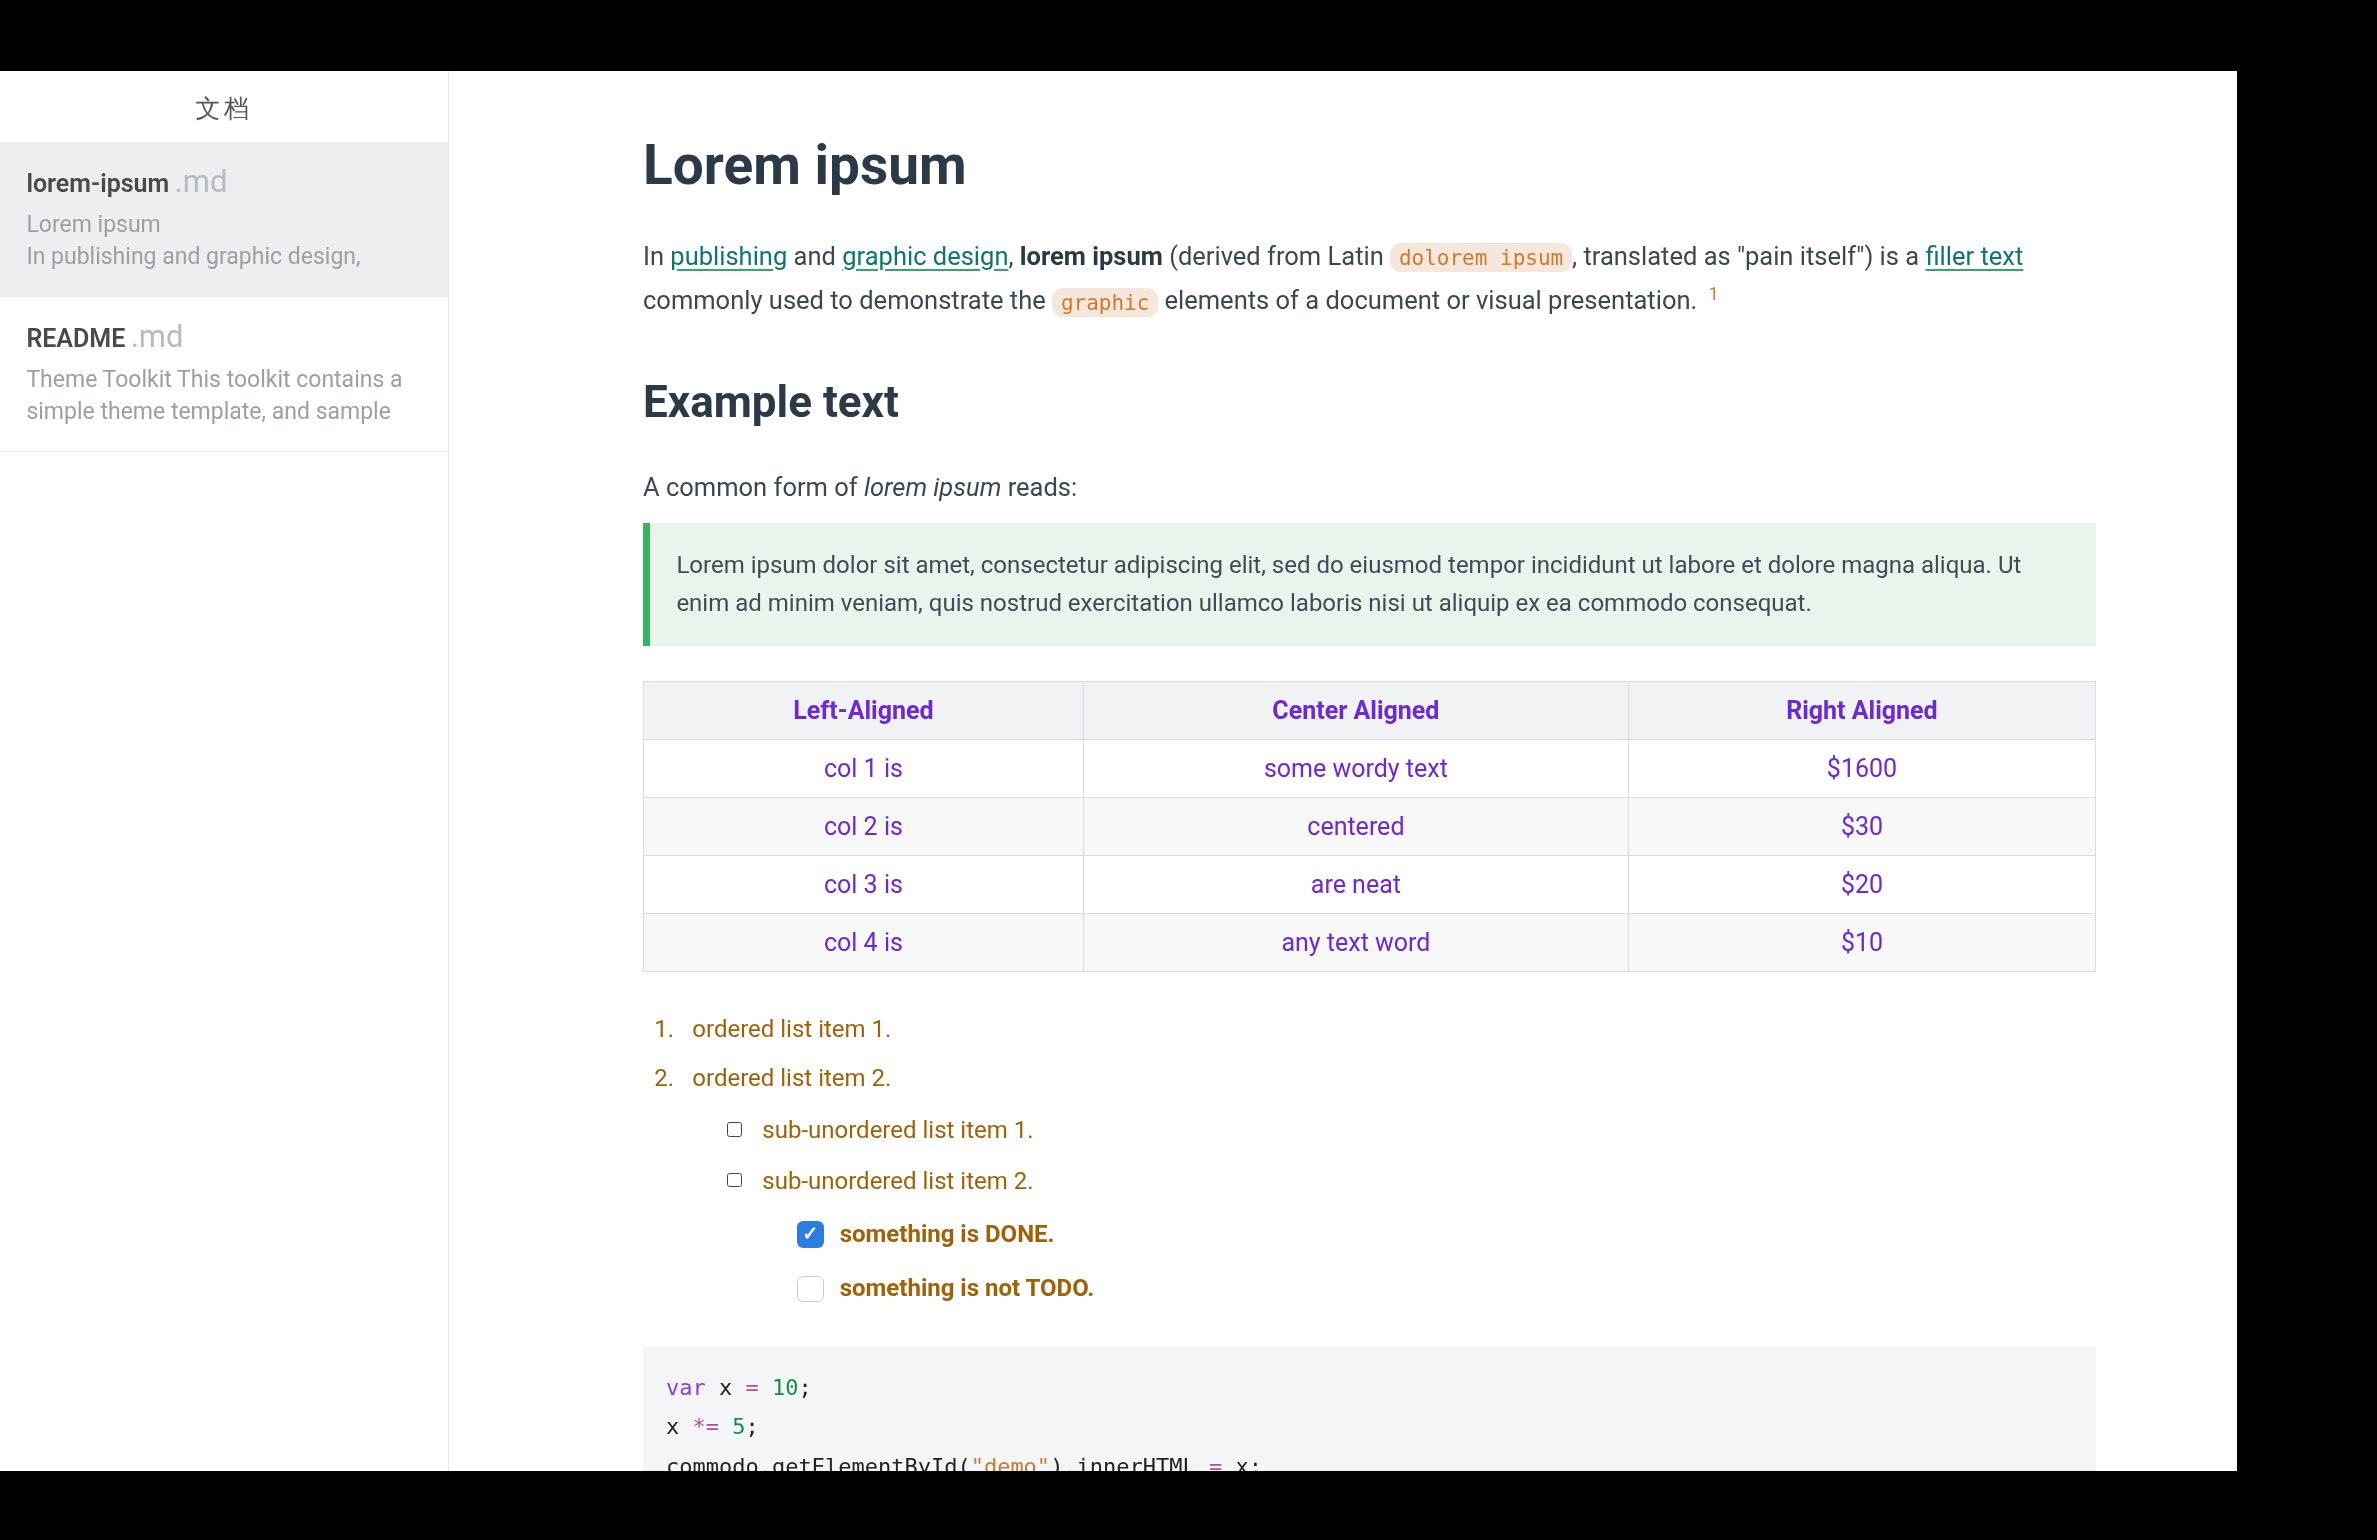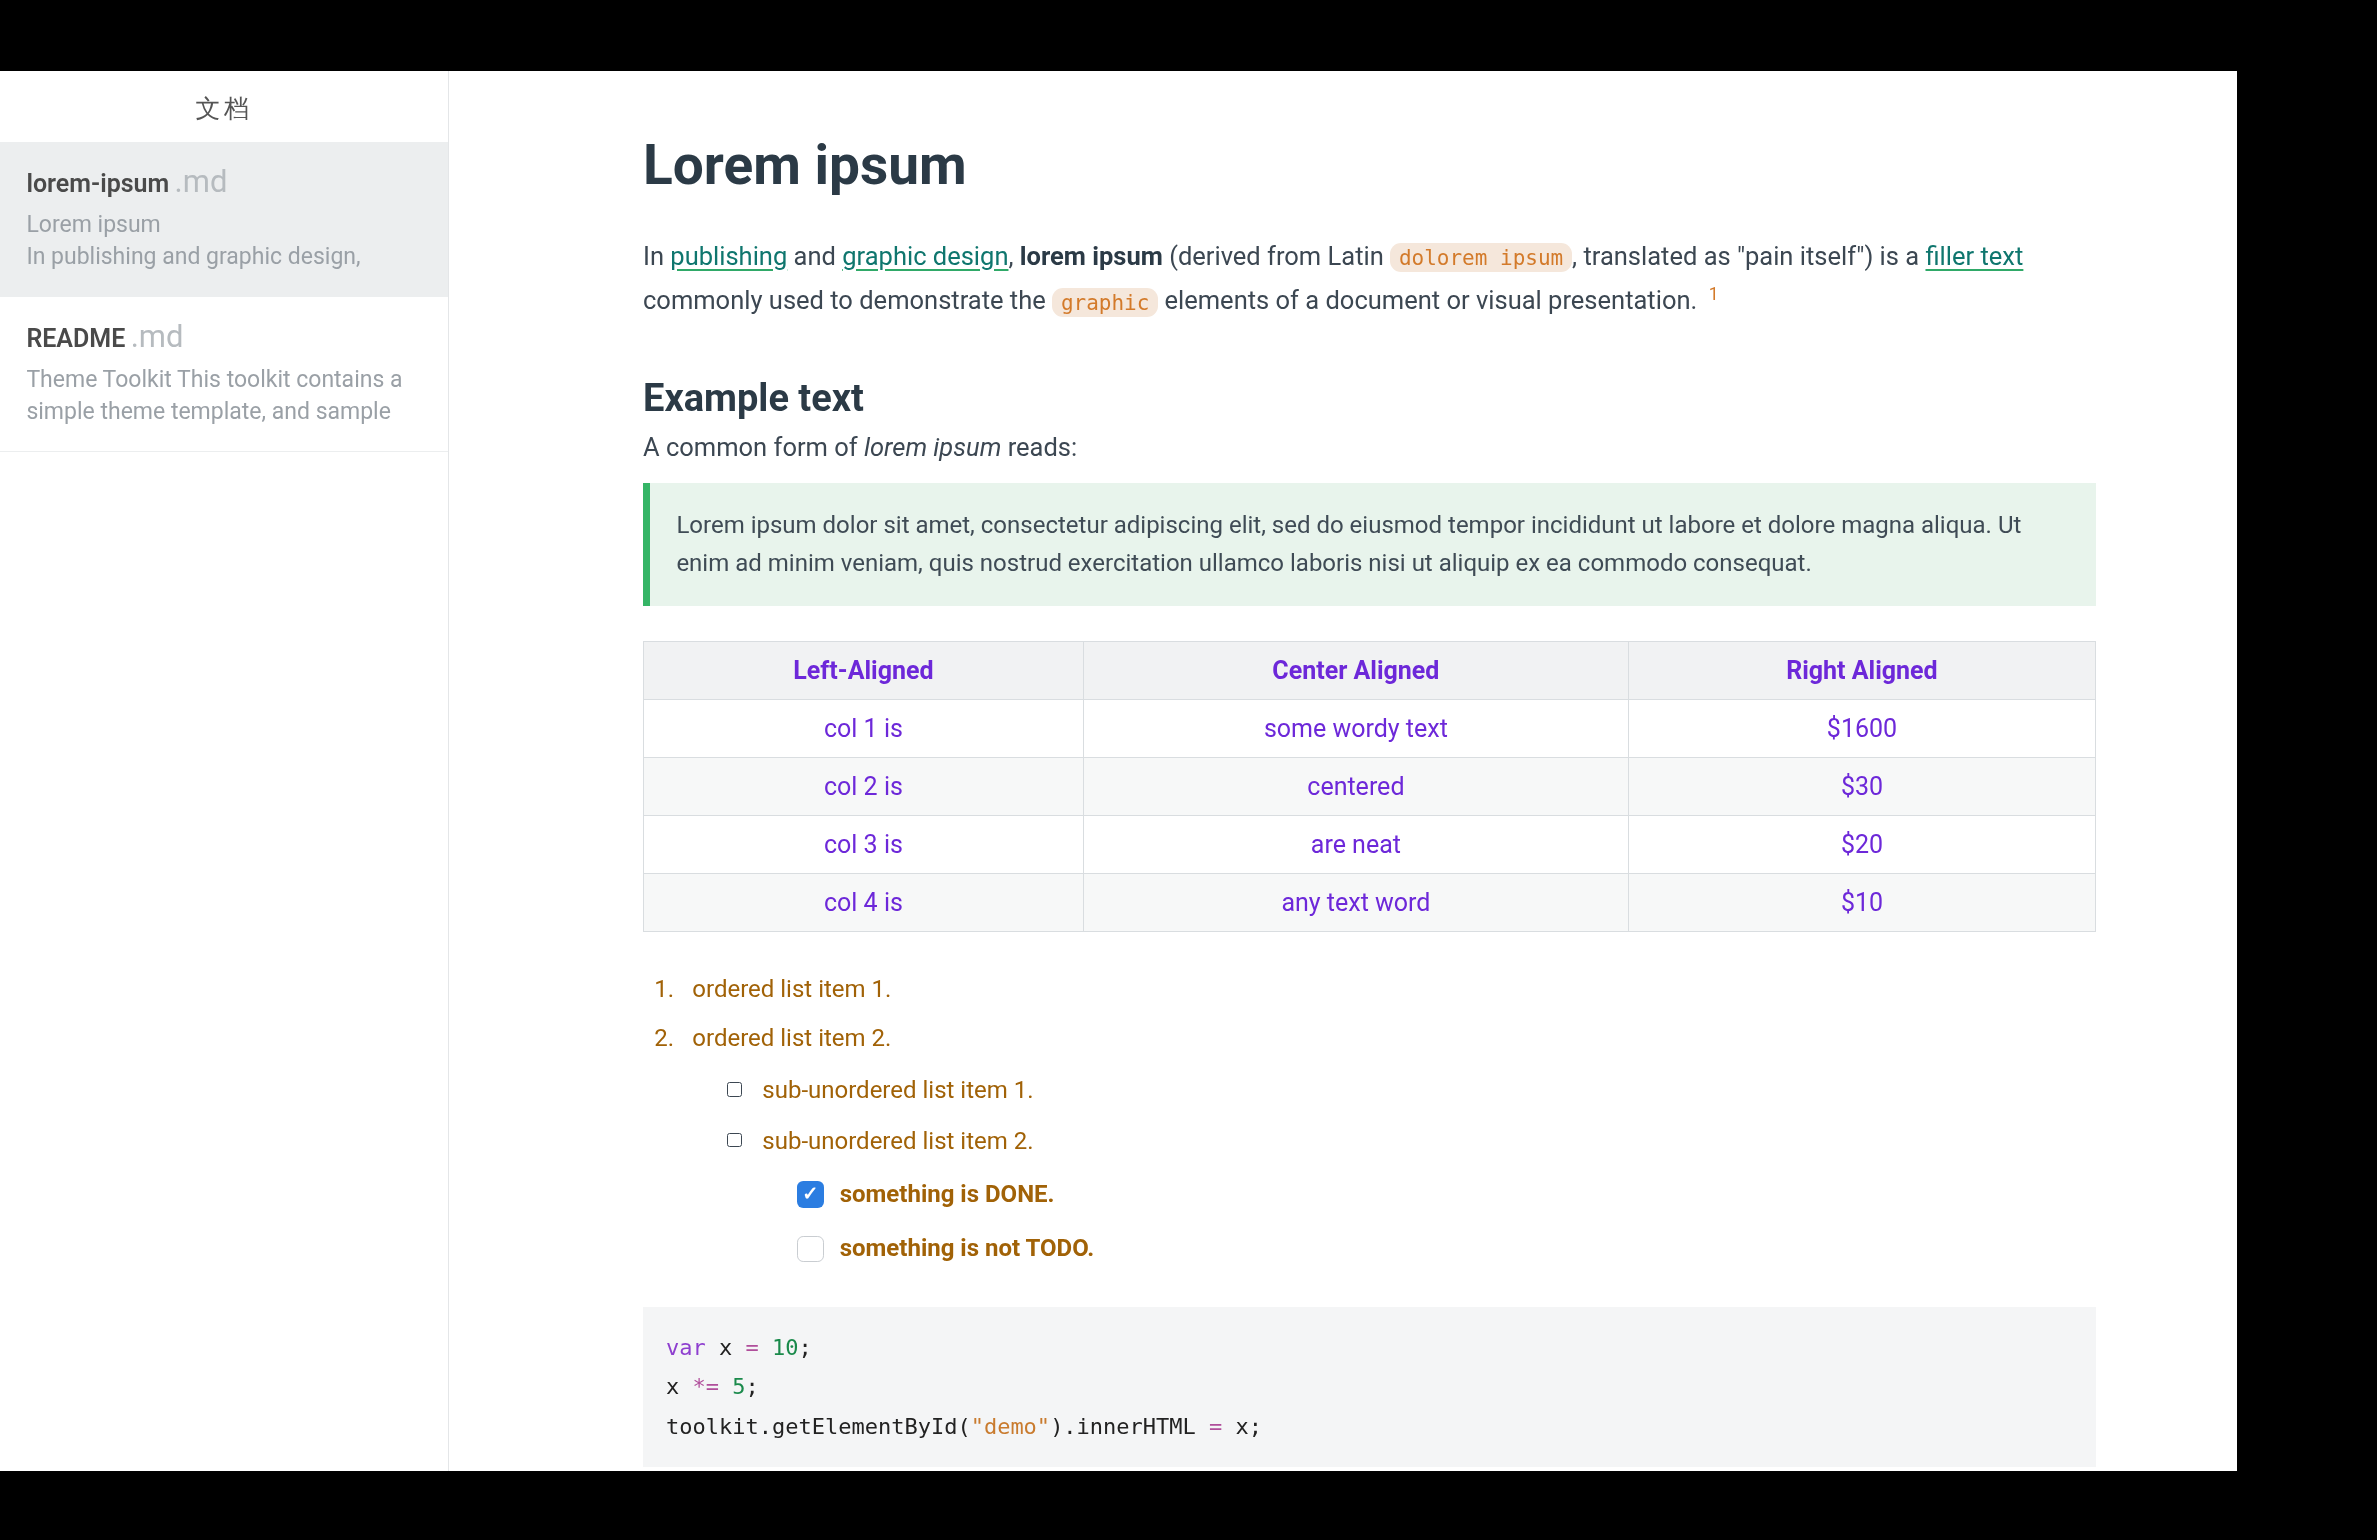--- a/index.html
+++ b/index.html
@@ -90,24 +90,24 @@
     padding: 2.6px 8.8px;
     border-radius: 11px;
   }
   .footnote-ref {
     color: #d37a2a;
     font-size: 17.6px;
     vertical-align: super;
     margin-left: 5.3px;
   }
   h2.section-title {
-    font-size: 38px;
+    font-size: 44px;
     font-weight: 700;
     color: #2b3a46;
-    margin-bottom: 12px;
+    margin-bottom: 44px;
   }
   .para { font-size: 25.5px; color: #3c4752; margin-bottom: 21px; }
   .para em { font-style: italic; }
   
   .blockquote {
     background: #e8f4ec;
     border-left: 7px solid #35b566;
     padding: 23px 26.4px;
     font-size: 24px;
     color: #3f4b55;
@@ -268,18 +268,18 @@
                   <span>something is not TODO.</span>
                 </li>
               </ul>
             </li>
           </ul>
         </li>
       </ol>
 
       <pre class="code"><span class="tok-kw">var</span><span> </span><span class="tok-id">x</span><span> </span><span class="tok-op">=</span><span> </span><span class="tok-num">10</span><span>;</span>
 <span class="tok-id">x</span><span> </span><span class="tok-op">*=</span><span> </span><span class="tok-num">5</span><span>;</span>
-<span class="tok-id">toolkit.getElementById(</span><span class="tok-str">"demo"</span><span class="tok-id">).innerHTML </span><span class="tok-op">=</span><span> </span><span class="tok-id">x</span><span>;</span></pre>
+<span class="tok-id">commodo.getElementById(</span><span class="tok-str">"demo"</span><span class="tok-id">).innerHTML </span><span class="tok-op">=</span><span> </span><span class="tok-id">x</span><span>;</span></pre>
 
     </main>
   </div>
 </div>
 
 
 </body></html>

